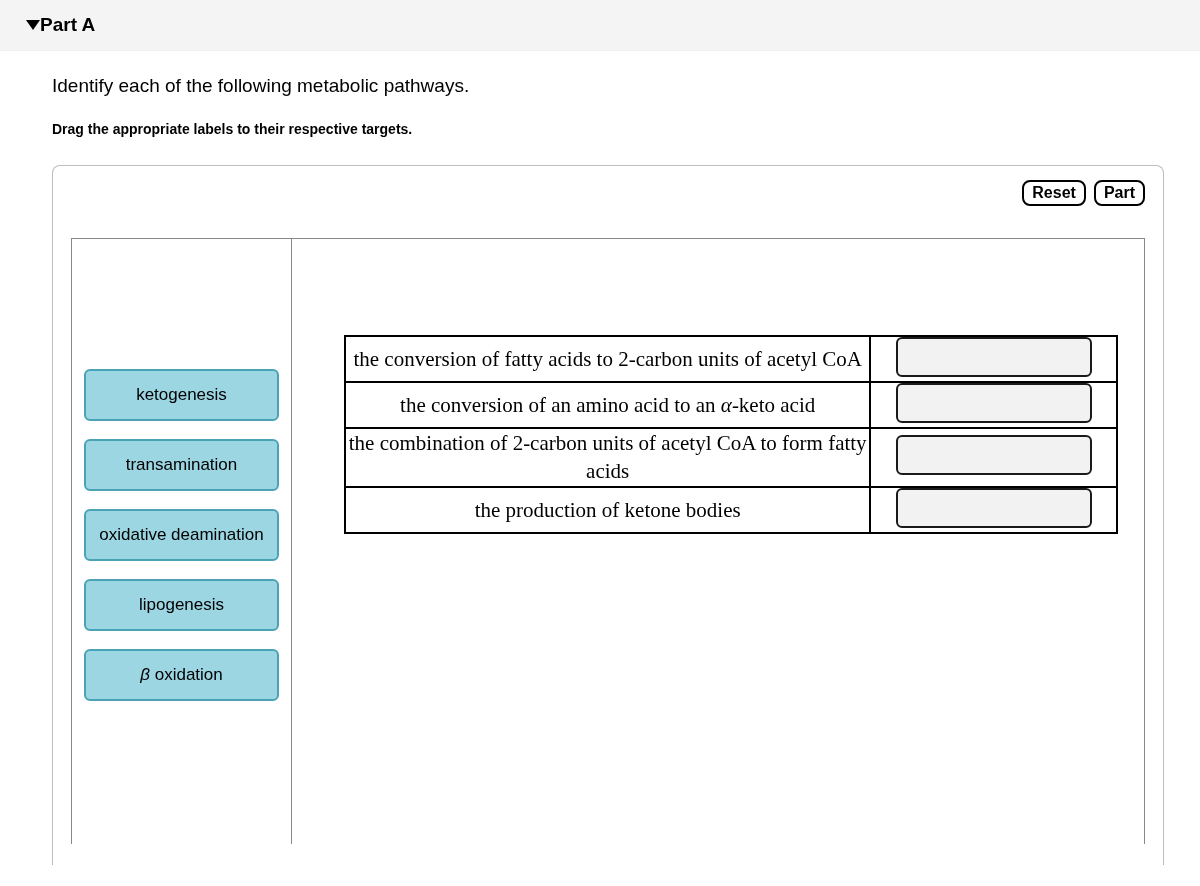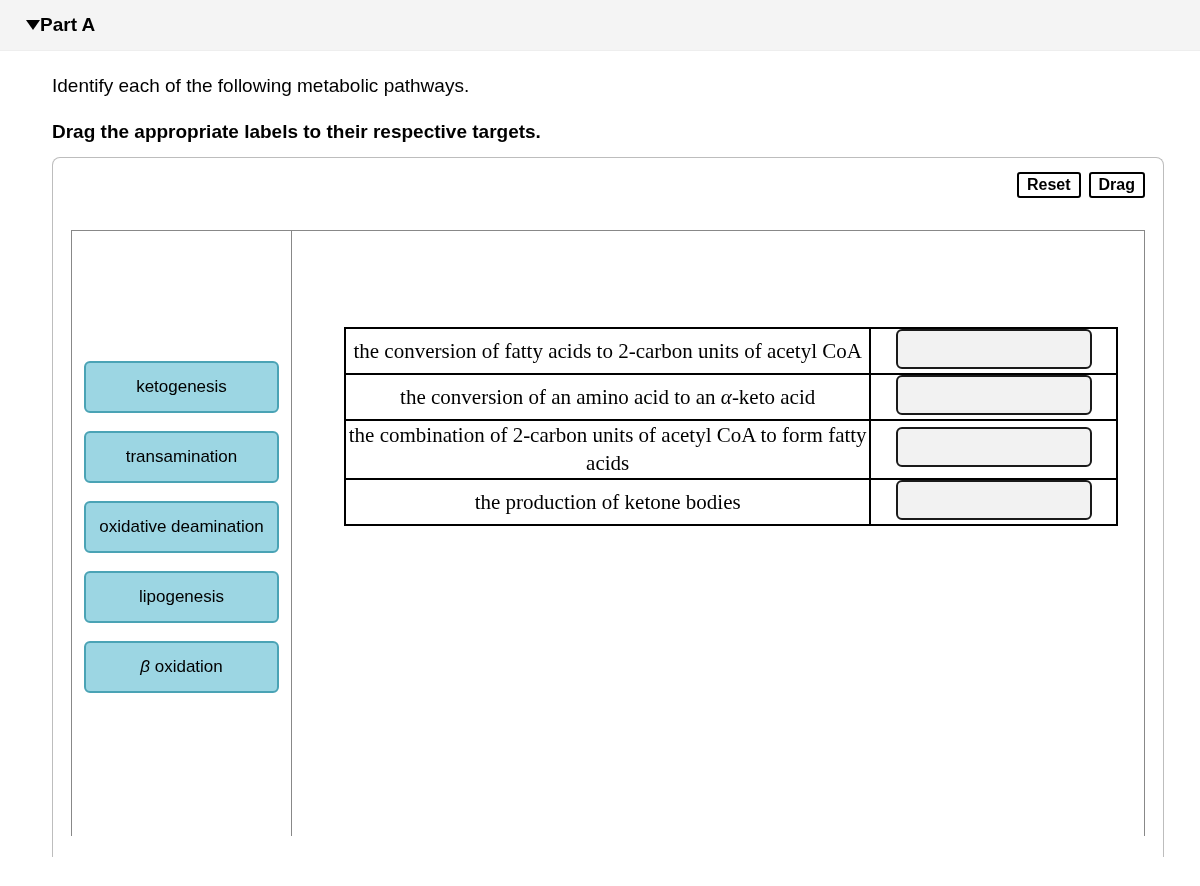--- a/index.html
+++ b/index.html
@@ -25,21 +25,21 @@
     margin-left: 6px;
   }
   .part-title {
     font-weight: bold;
     font-size: 19px;
   }
   .content {
     padding: 18px 36px 0 52px;
   }
   .instr-line { font-size: 19px; margin: 6px 0 24px 0; }
-  .instr-bold { font-size: 19px; font-weight: bold; margin: 0 0 14px 0; }
+  .instr-bold { font-size: 14px; font-weight: bold; margin: 0 0 28px 0; }
 
   .activity-frame {
     border: 1px solid #bdbdbd;
     border-radius: 8px;
     padding: 18px 18px 8px 18px;
     margin-top: 8px;
     position: relative;
     min-height: 700px;
     border-bottom: none;
     border-bottom-left-radius: 0;
@@ -49,21 +49,21 @@
     position: absolute;
     top: 14px; right: 18px;
     display: flex;
     gap: 8px;
   }
   .small-btn {
     font-weight: bold;
     font-size: 16px;
     padding: 2px 8px;
     border: 2px solid #000;
-    border-radius: 3px;
+    border-radius: 8px;
     background: #fff;
     cursor: pointer;
   }
 
   .workspace {
     margin-top: 54px;
     border: 1px solid #888;
     display: flex;
     min-height: 606px;
     background: #fff;
@@ -134,21 +134,21 @@
   <span class="part-title">Part A</span>
 </div>
 
 <div class="content">
   <p class="instr-line">Identify each of the following metabolic pathways.</p>
   <p class="instr-bold">Drag the appropriate labels to their respective targets.</p>
 
   <div class="activity-frame">
     <div class="top-buttons">
       <button class="small-btn">Reset</button>
-      <button class="small-btn">Drag</button>
+      <button class="small-btn">Part</button>
     </div>
 
     <div class="workspace">
       <div class="label-bin">
         <div class="drag-label">ketogenesis</div>
         <div class="drag-label">transamination</div>
         <div class="drag-label">oxidative deamination</div>
         <div class="drag-label">lipogenesis</div>
         <div class="drag-label"><span class="beta">β</span><span> oxidation</span></div>
       </div>

